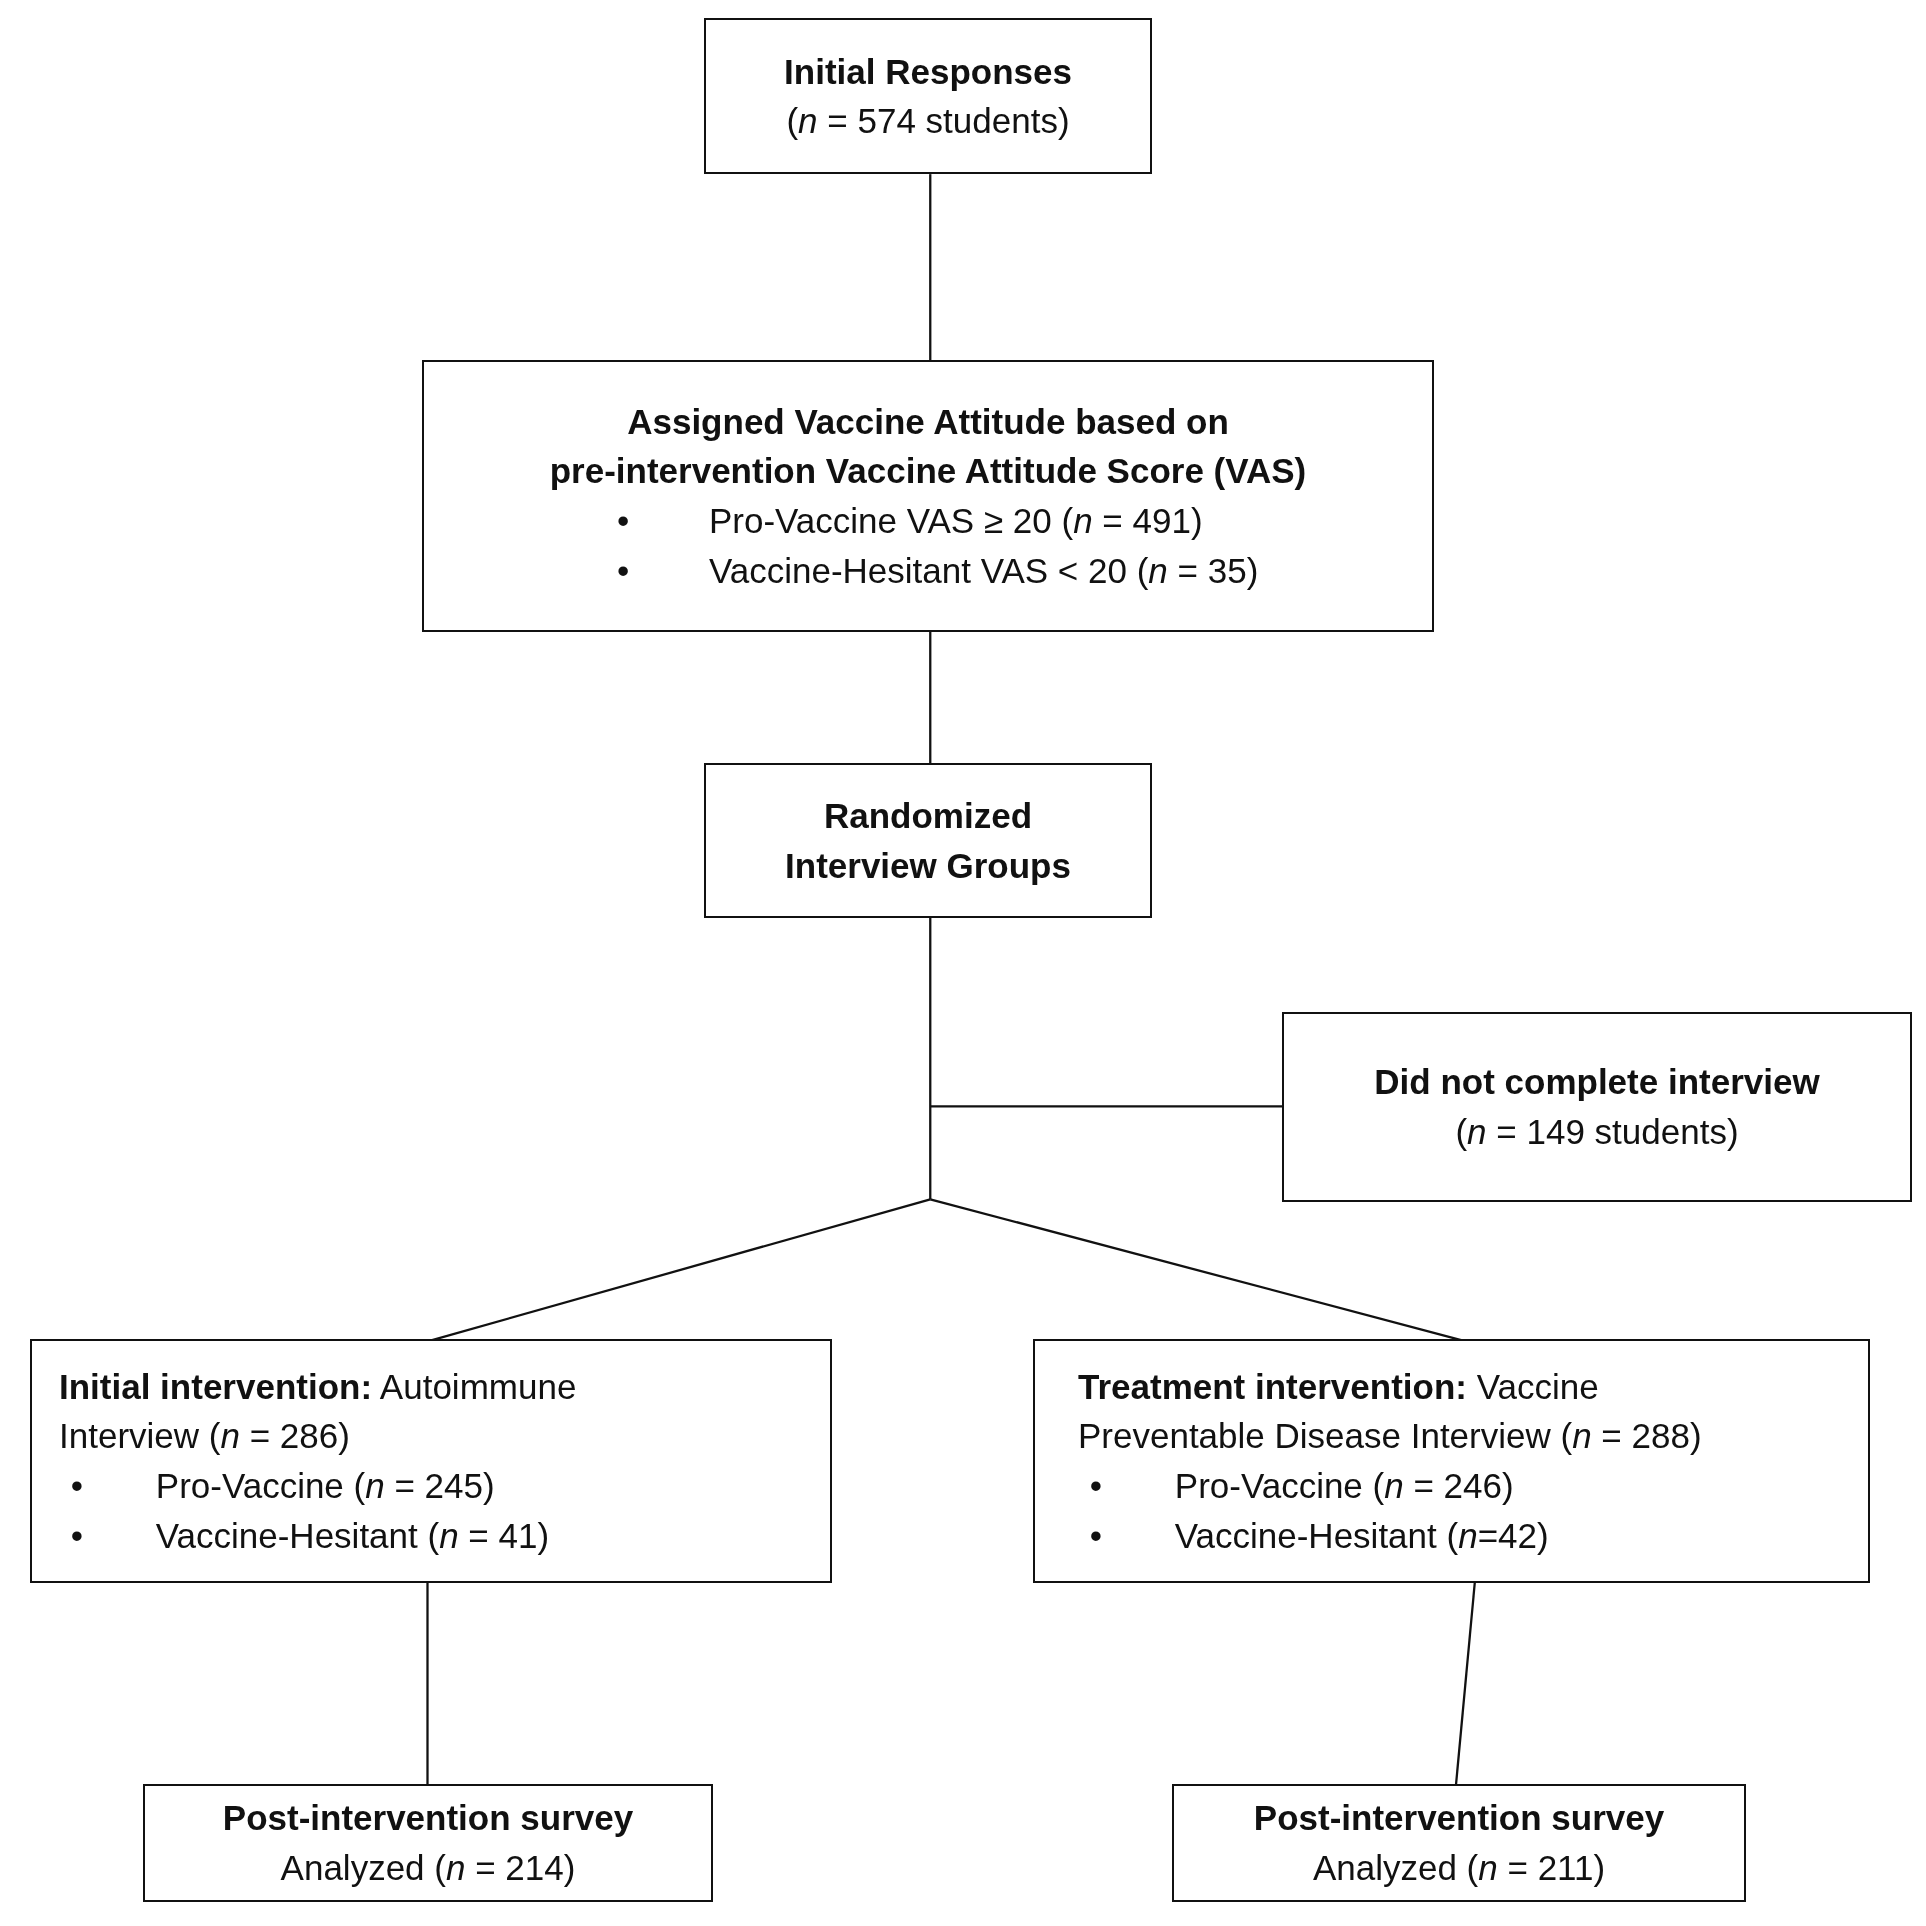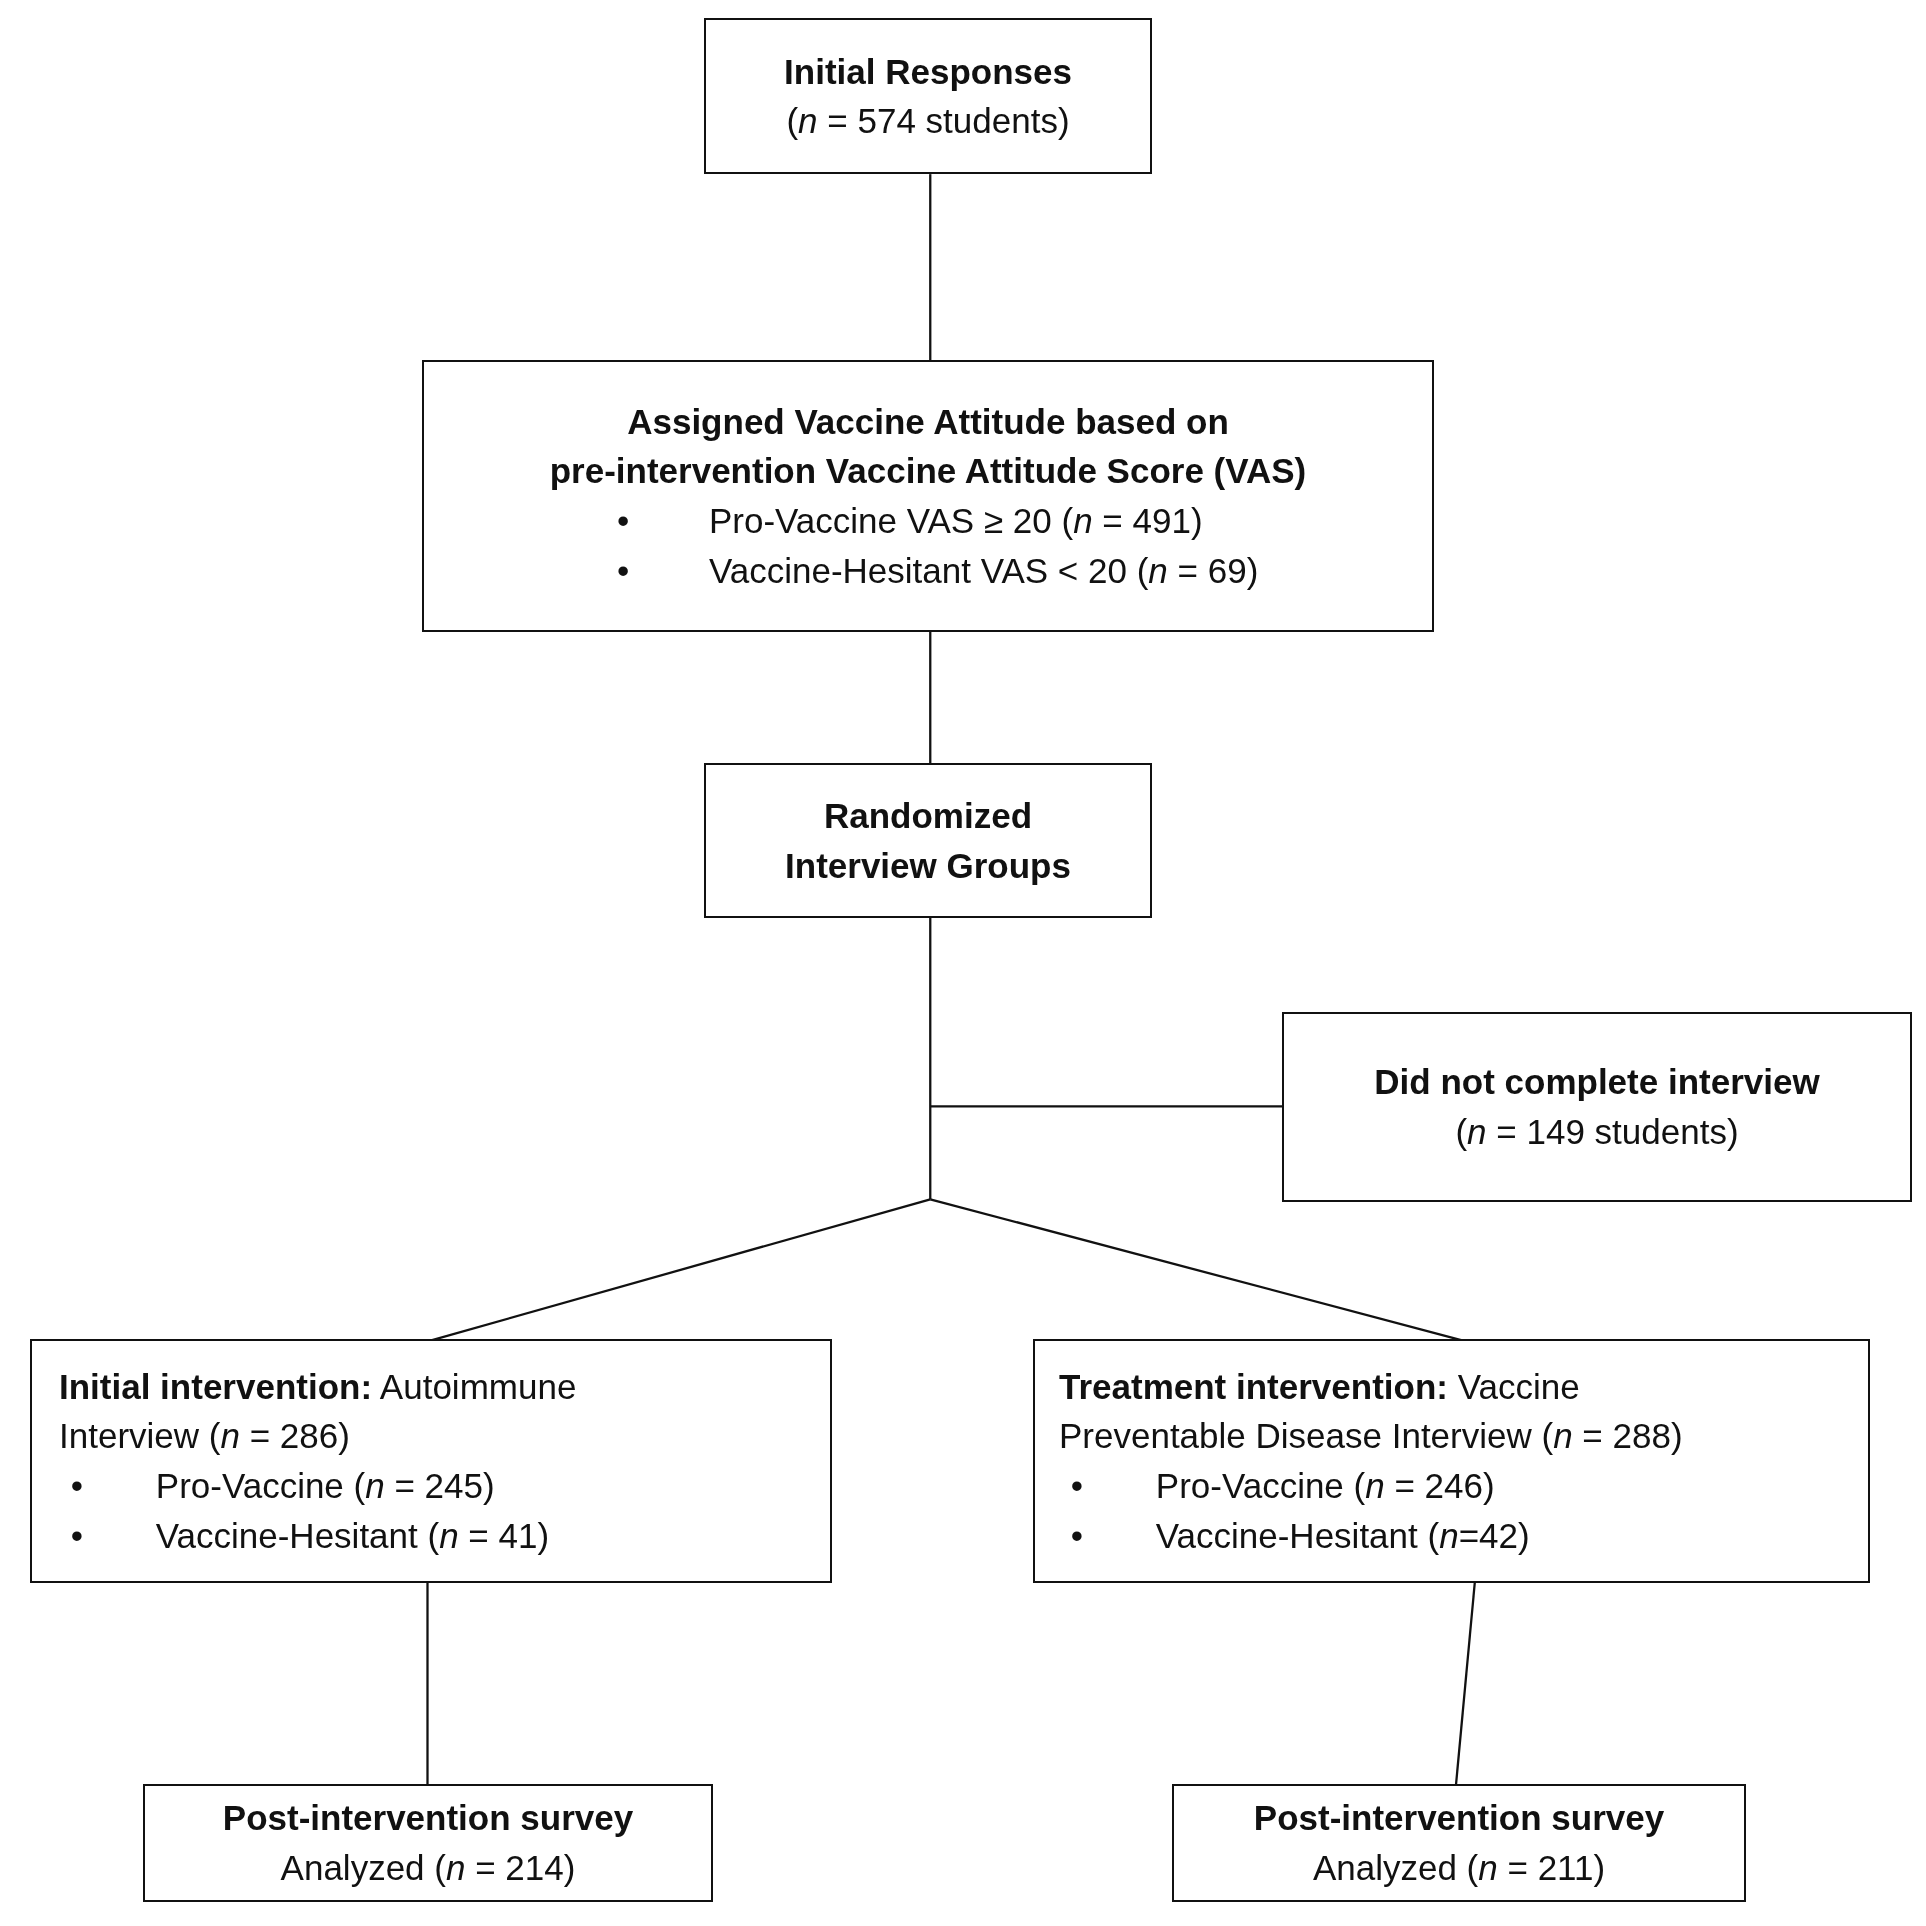--- a/index.html
+++ b/index.html
@@ -40,21 +40,21 @@
   .i { font-style: italic; }
   .line { display: flex; justify-content: flex-start; text-align: left; }
   .line.align-center { justify-content: center; text-align: center; }
   .bullet-mark { flex: 0 0 auto; }
 
   .box-initial      { left: 704px; top: 18.3px;   width: 448px;  height: 156px; }
   .box-assigned     { left: 422px;  top: 360px;  width: 1012px; height: 272px; padding: 13px 13px; }
   .box-randomized   { left: 704px; top: 763px; width: 448px;  height: 155px; }
   .box-dropout      { left: 1282px; top: 1012px; width: 630px;  height: 190px; padding: 0 15px; }
   .box-control      { left: 29.5px;   top: 1339px; width: 802px; height: 244px; padding-left: 27.5px; padding-right: 11.8px; }
-  .box-treatment    { left: 1033px; top: 1339px; width: 837px; height: 244px; padding-left: 24px; padding-right: 11.8px; }
+  .box-treatment    { left: 1033px; top: 1339px; width: 837px; height: 244px; padding-left: 43px; padding-right: 11.8px; }
   .box-survey-left  { left: 143px;  top: 1784px; width: 570px;  height: 118px; }
   .box-survey-right { left: 1172px; top: 1784px; width: 574px;  height: 118px; }
 
   .box-assigned .bullet-mark { margin-left: 180px; width: 92px; }
   .box-control .bullet-mark,
   .box-treatment .bullet-mark { margin-left: 11.8px; width: 85px; }
 </style>
 </head>
 <body>
 
@@ -86,21 +86,21 @@
       </div>
       <div class="line align-center">
         <span class="segs"><span class="b">pre-intervention Vaccine Attitude Score (VAS)</span></span>
       </div>
       <div class="line bullet">
         <span class="bullet-mark">•</span>
         <span class="segs"><span>Pro-Vaccine VAS ≥ 20 (</span><span class="i">n</span><span> = 491)</span></span>
       </div>
       <div class="line bullet">
         <span class="bullet-mark">•</span>
-        <span class="segs"><span>Vaccine-Hesitant VAS &lt; 20 (</span><span class="i">n</span><span> = 69)</span></span>
+        <span class="segs"><span>Vaccine-Hesitant VAS &lt; 20 (</span><span class="i">n</span><span> = 35)</span></span>
       </div>
     </div>
 
   <div class="box box-randomized">
       <div class="line align-center">
         <span class="segs"><span class="b">Randomized</span></span>
       </div>
       <div class="line align-center">
         <span class="segs"><span class="b">Interview Groups</span></span>
       </div>

